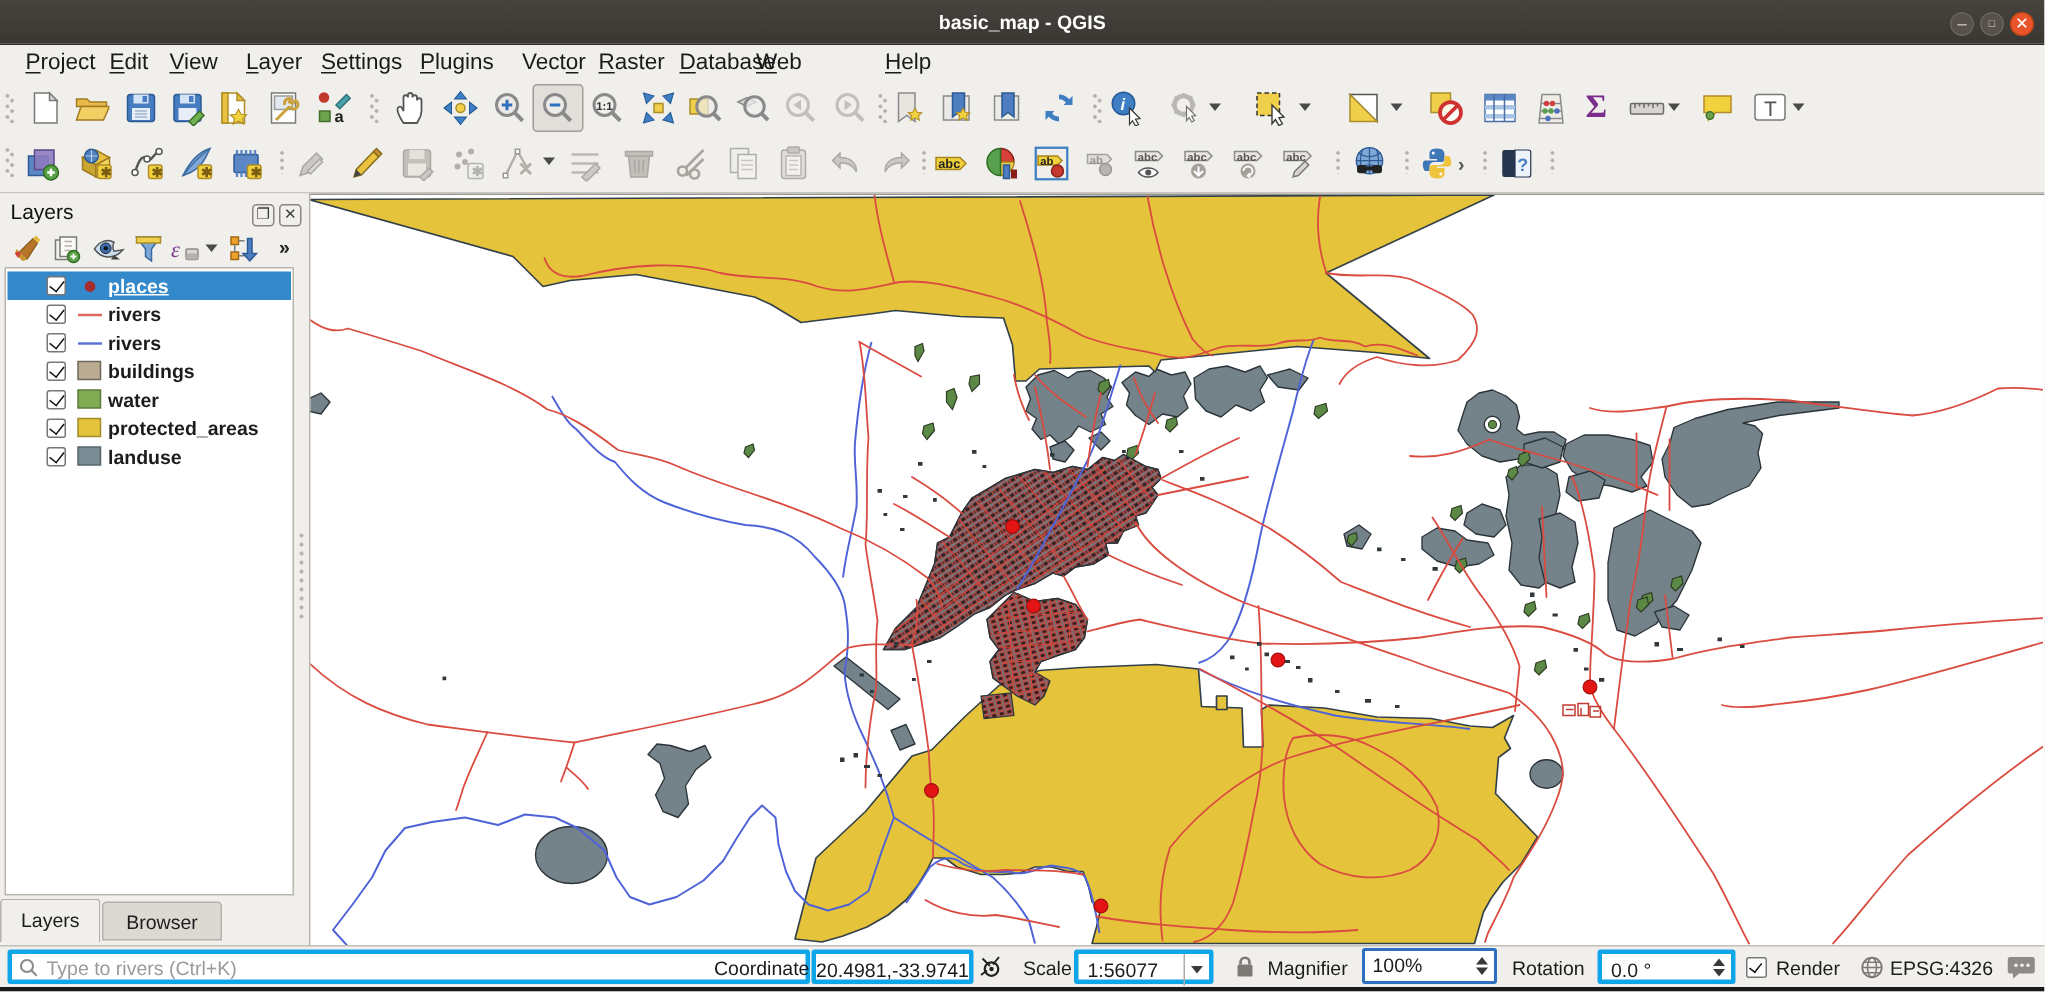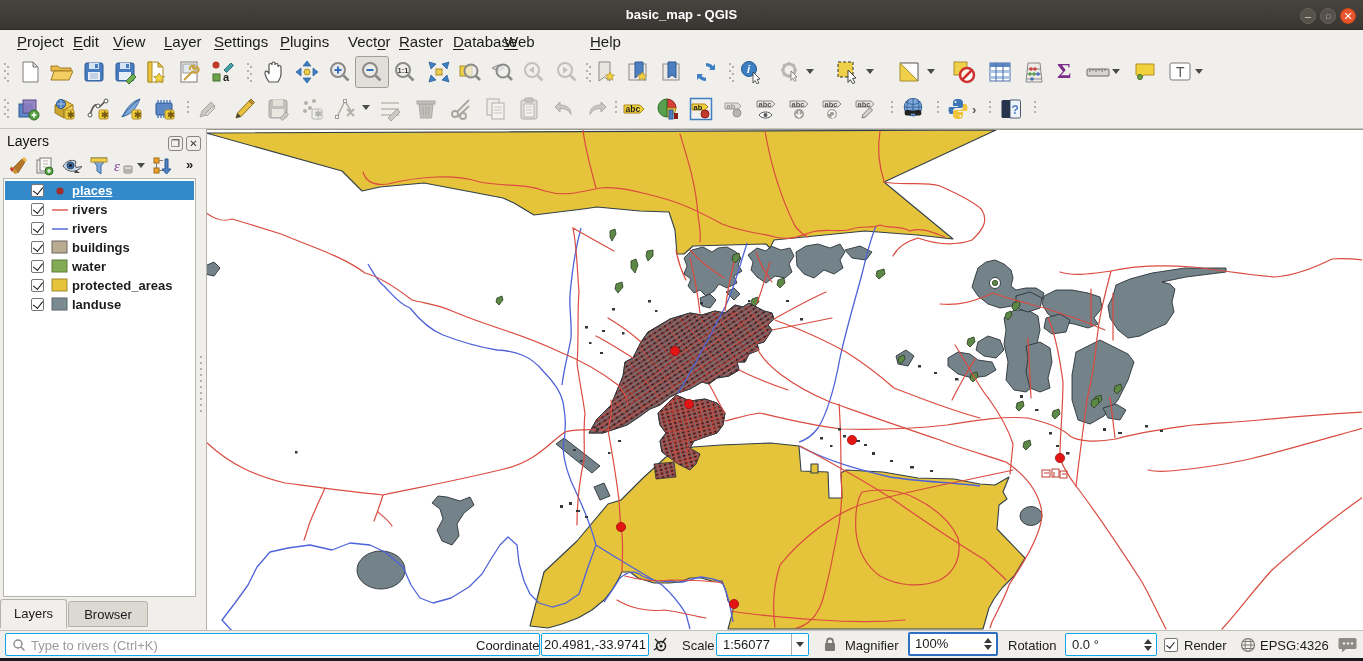--- a/index.html
+++ b/index.html
@@ -29,21 +29,21 @@
 #llist{position:absolute;left:3px;top:49px;width:193px;height:419px;background:#fff;border:1px solid #b8b4ae}
 .lrow{position:absolute;left:1px;width:189px;height:19px;font-size:13px;font-weight:bold;color:#1c1c1c}
 .lrow .cb{position:absolute;left:26px;top:3px;width:13px;height:13px;background:#fff;border:1px solid #777;border-radius:2px}
 .lrow .cb:after{content:"";position:absolute;left:3px;top:0px;width:4.5px;height:8px;border:solid #111;border-width:0 1.8px 1.8px 0;transform:rotate(38deg)}
 .lrow .lbl{position:absolute;left:67px;top:2px}
 .lrow .sym{position:absolute;left:45px;top:0;width:20px;height:19px}
 #ltabs{position:absolute;left:0px;top:470px;width:206px;height:31px}
 .tab{position:absolute;font-size:13px;color:#1c1c1c;text-align:center}
 #map{position:absolute;left:206px;top:129px;width:1157px;height:501px;background:#fff;border-top:1px solid #989691;border-left:1px solid #b5b2ac}
 #statusbar{position:absolute;left:0;top:630px;width:1363px;height:28px;background:#f1efeb;border-top:1px solid #c2beb8;font-size:13px;color:#1c1c1c}
-#statusbar .box{position:absolute;background:#fff;border:1px solid #0ea5e9;border-radius:2px;font-size:13px}
+#statusbar .box{position:absolute;background:#fff;border:3px solid #0ea5e9;border-radius:2px;font-size:13px}
 #bstrip{position:absolute;left:0;top:658px;width:1363px;height:3px;background:#1a1a1a}
 .sblbl{position:absolute;top:7px}
 .spin{position:absolute;top:50%;right:4px;transform:translateY(-50%);display:flex;flex-direction:column;gap:2px}
 .spin i{width:0;height:0;border-left:4px solid transparent;border-right:4px solid transparent;display:block}
 .spin .up{border-bottom:5px solid #3a3a3a}
 .spin .dn{border-top:5px solid #3a3a3a}
 </style>
 </head>
 <body>
 <div id="win">

